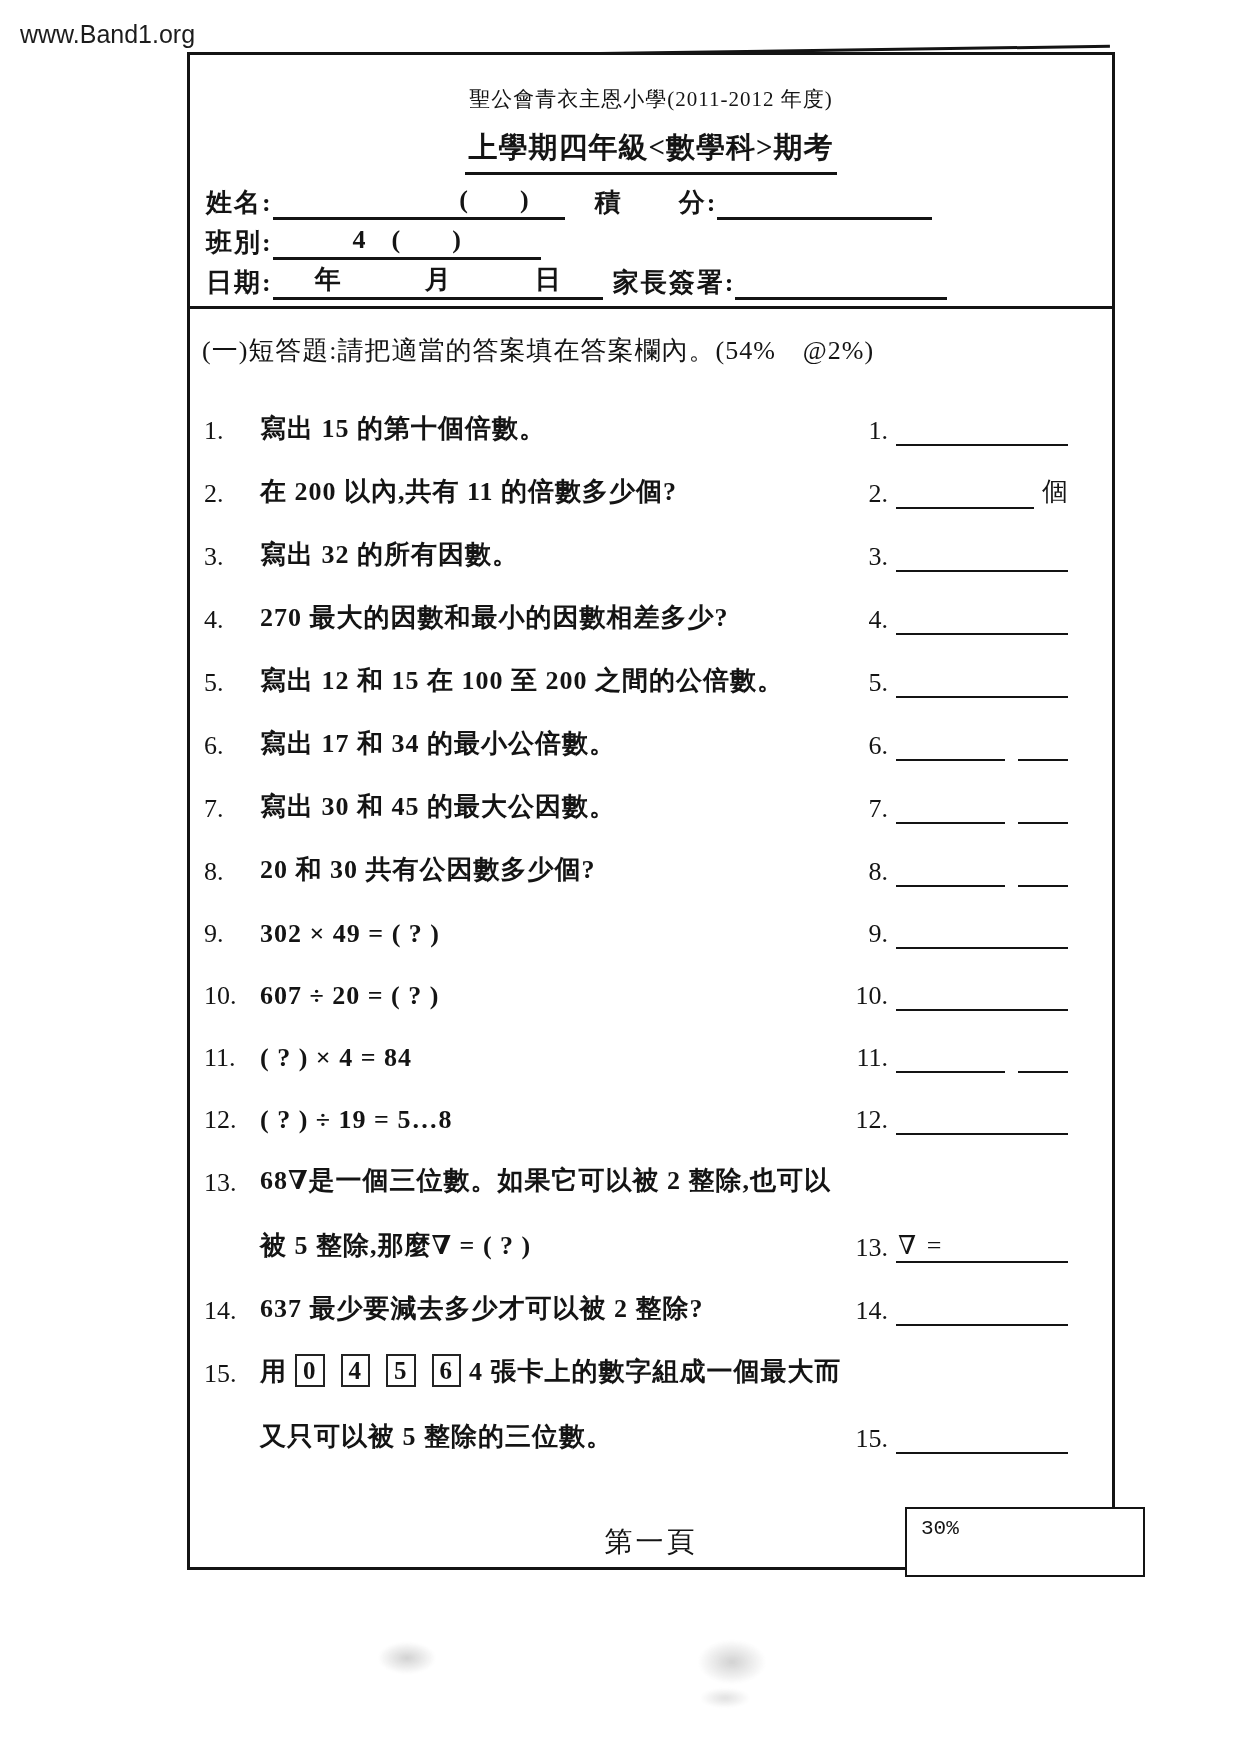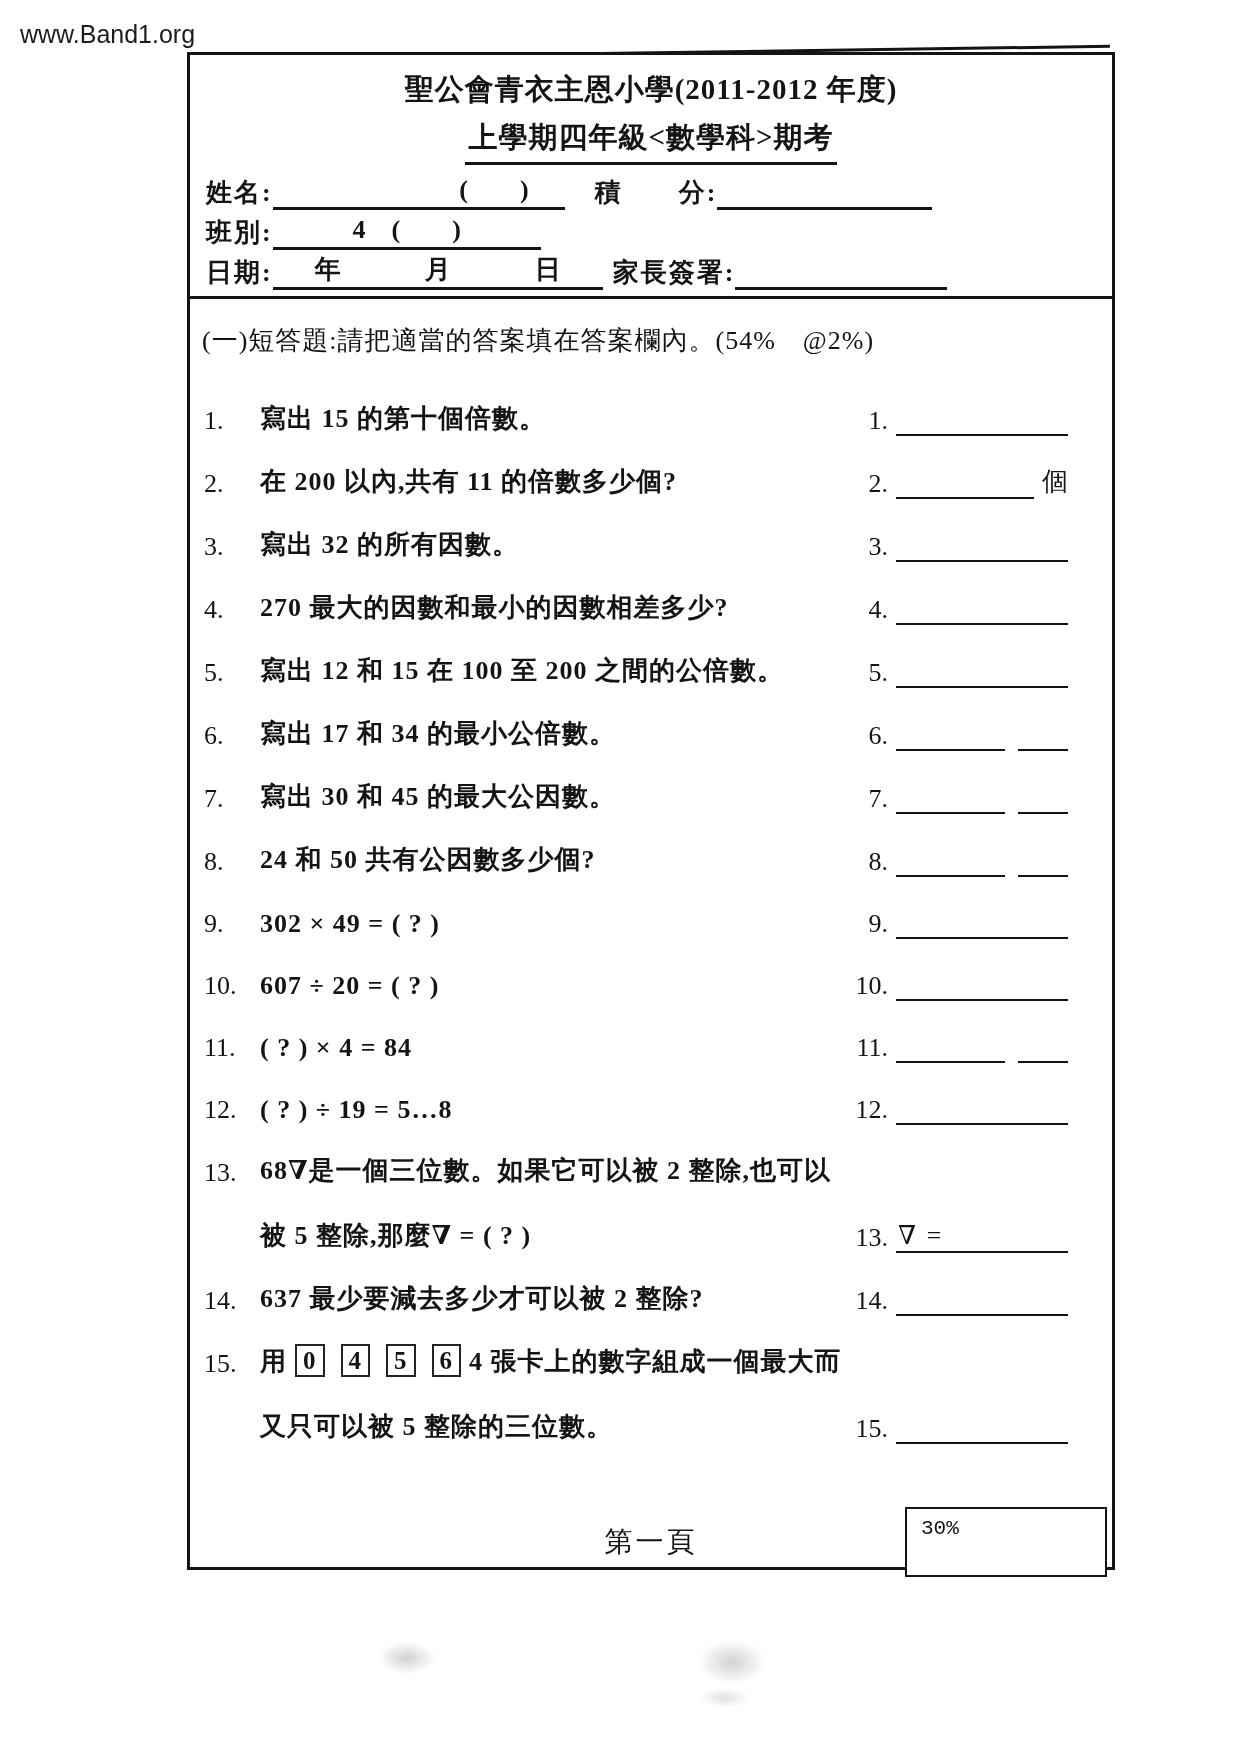--- a/index.html
+++ b/index.html
@@ -13,21 +13,21 @@
     font-family:"Liberation Sans","DejaVu Sans",sans-serif;
   }
   .scan-edge-line{
     position:absolute;left:310px;top:56px;width:800px;height:3px;background:#141414;
     transform:rotate(-0.8deg);transform-origin:left center;
   }
   .paper{
     position:absolute;left:187px;top:52px;width:922px;height:1512px;
     border:3px solid #141414;background:#fff;
   }
-  .title{text-align:center;font-size:29px;font-weight:bold;margin-top:15px;letter-spacing:1px;line-height:38px;}
+  .title{text-align:center;font-size:21px;font-weight:normal;margin-top:25px;letter-spacing:1px;line-height:38px;}
   .subtitle-wrap{text-align:center;margin-top:10px;height:42px;}
   .subtitle{display:inline-block;font-size:29px;font-weight:bold;letter-spacing:1px;
     border-bottom:3px solid #141414;padding:0 3px 4px;}
   .info{margin:14px 16px 0 16px;font-size:26px;font-weight:bold;}
   .irow{display:flex;align-items:flex-end;height:36px;margin-bottom:4px;}
   .ilabel{letter-spacing:2px;white-space:nowrap;}
   .ul{border-bottom:3px solid #141414;display:inline-flex;align-items:flex-end;height:34px;box-sizing:border-box;}
   .name-line{width:292px;justify-content:flex-end;padding-right:36px;}
   .score{margin-left:30px;text-align:center;}
   .score-line{width:215px;}
@@ -47,21 +47,21 @@
   .ans{flex:0 0 246px;box-sizing:border-box;padding-right:30px;display:flex;align-items:flex-end;white-space:nowrap;}
   .ans-label{flex:0 0 44px;text-align:right;padding-right:8px;box-sizing:border-box;}
   .ans-line{flex:1;border-bottom:2px solid #141414;height:32px;display:inline-flex;align-items:flex-end;min-width:30px;}
   .ans-prefix{padding-left:2px;letter-spacing:2px;}
   .ans-short{flex:0 0 50px;margin-left:13px;}
   .ans-suffix{padding-left:8px;}
   .card{display:inline-block;border:2px solid #232323;padding:0 6px;margin:0 8px 2px 8px;
     font-size:25px;line-height:29px;vertical-align:bottom;}
   .page-num{position:absolute;bottom:6px;left:0;right:0;text-align:center;font-size:28px;letter-spacing:3px;}
   .score-box{
-    position:absolute;left:715px;top:1452px;width:202px;height:70px;box-sizing:border-box;
+    position:absolute;left:715px;top:1452px;width:240px;height:70px;box-sizing:border-box;
     border:2px solid #141414;background:#fff;z-index:2;
     font-size:21px;padding:8px 0 0 14px;font-family:"Liberation Mono","DejaVu Sans Mono",monospace;
   }
   .smudge{position:absolute;background:radial-gradient(closest-side,#9a9a9a,transparent);
     opacity:.45;filter:blur(1px);}
   .smudge-a{left:378px;top:1642px;width:58px;height:32px;}
   .smudge-b{left:698px;top:1640px;width:68px;height:44px;}
   .smudge-c{left:700px;top:1688px;width:50px;height:20px;opacity:.3;}
 </style>
 </head>
@@ -177,21 +177,21 @@
           <span class="ans">
             <span class="ans-label">7.</span>
             <span class="ans-line"></span>
             <span class="ans-line ans-short"></span>
           </span>
         </div>
       </div>
       <div class="q-row">
         <div class="q-line">
           <span class="q-num">8.</span>
-          <span class="q-text">24 和 50 共有公因數多少個?</span>
+          <span class="q-text">20 和 30 共有公因數多少個?</span>
           <span class="ans">
             <span class="ans-label">8.</span>
             <span class="ans-line"></span>
             <span class="ans-line ans-short"></span>
           </span>
         </div>
       </div>
       <div class="q-row">
         <div class="q-line">
           <span class="q-num">9.</span>

